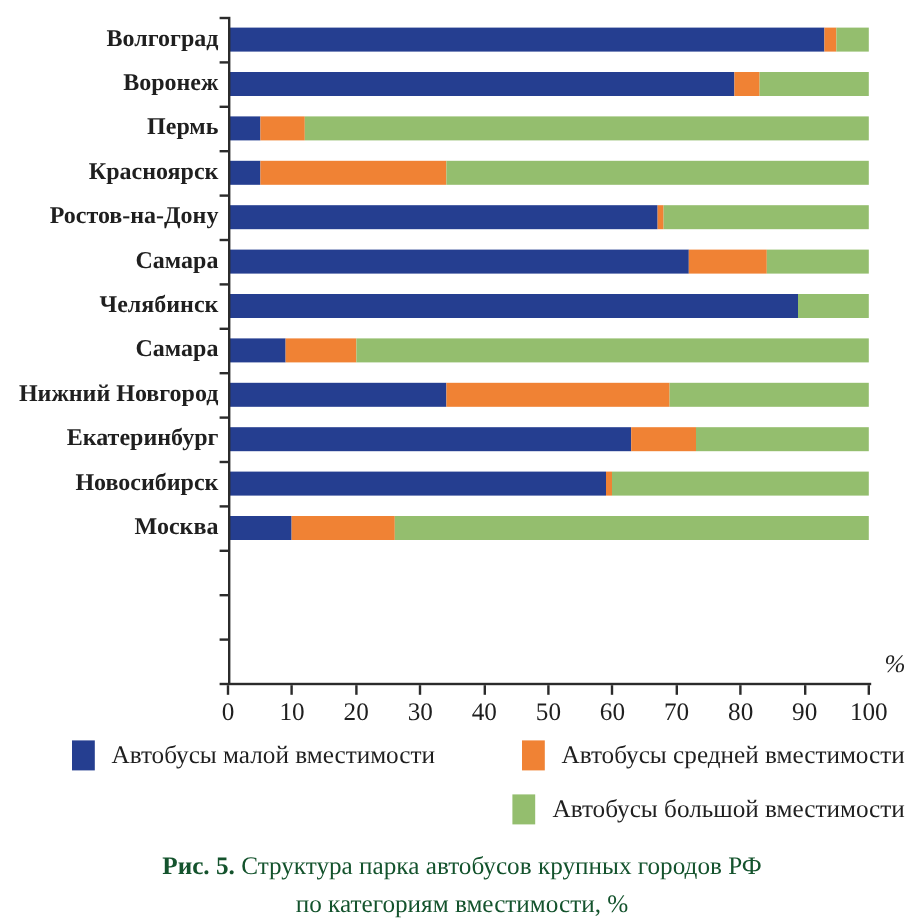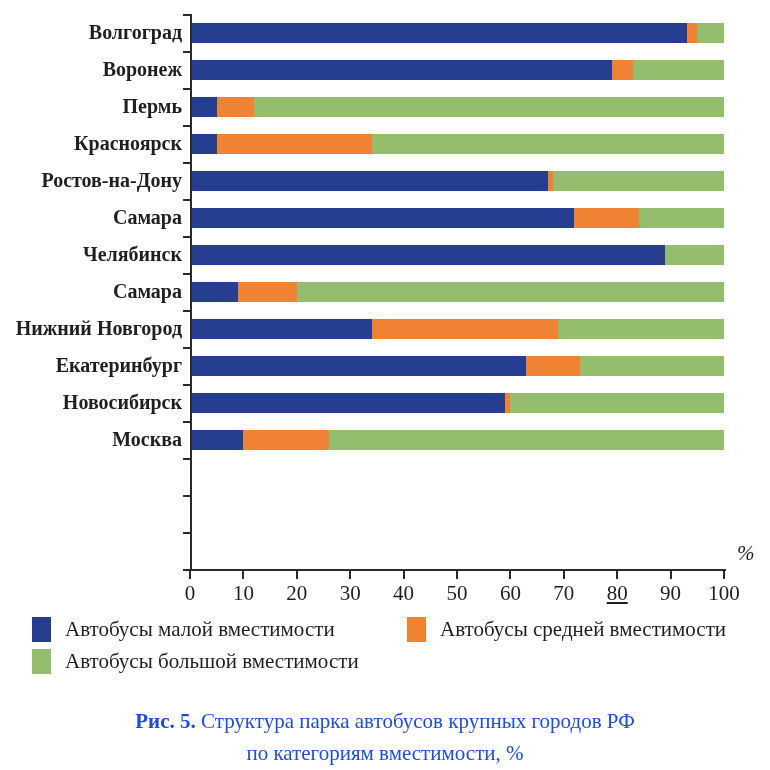--- a/index.html
+++ b/index.html
@@ -17,27 +17,27 @@
   .axis-y{position:absolute;left:190px;top:14px;height:556px;width:0;border-left:2px solid #2b2b2b;}
   .axis-x{position:absolute;left:190px;top:569px;width:536px;height:0;border-top:2px solid #2b2b2b;}
   .y-ticks{position:absolute;left:183px;top:14px;width:7px;height:556px;}
   .y-tick{position:absolute;left:0;width:7px;height:0;border-top:2px solid #2b2b2b;}
   .x-ticks{position:absolute;left:190px;top:571px;width:534px;height:40px;}
   .x-tick{position:absolute;top:0;width:2px;height:8px;background:#2b2b2b;transform:translateX(-1px);}
   .x-tick-label{position:absolute;top:10px;transform:translateX(-50%);font-size:21px;color:#1f1f1f;}
   .unit-label{position:absolute;left:737px;top:541px;font-size:21px;font-style:italic;color:#1f1f1f;}
   
   .legend{position:absolute;left:32px;top:617px;width:722px;font-size:21px;}
-  .legend-row{display:flex;align-items:center;}
-  .legend-row + .legend-row{margin-top:7px;}
+  .legend-row{display:flex;align-items:center;justify-content:flex-end;}
+  .legend-row + .legend-row{margin-top:20px;}
   .legend-item{display:flex;align-items:center;}
   .legend-item.first{width:375px;}
   .swatch{width:19px;height:25px;margin-right:14px;flex:0 0 auto;}
   
-  .caption{position:absolute;left:0;top:706px;width:770px;text-align:center;font-size:21px;line-height:1.5;color:#1d4ed8;}
+  .caption{position:absolute;left:0;top:706px;width:770px;text-align:center;font-size:21px;line-height:1.5;color:#14532d;}
   .caption b{font-weight:bold;}
 </style>
 </head>
 <body>
 
 <div class="figure">
 
   <div class="rows">
       <div class="row">
         <div class="row-label">Волгоград</div>
@@ -167,21 +167,21 @@
       <div class="x-tick-label" style="left: 30%;">30</div>
       <div class="x-tick" style="left: 40%;"></div>
       <div class="x-tick-label" style="left: 40%;">40</div>
       <div class="x-tick" style="left: 50%;"></div>
       <div class="x-tick-label" style="left: 50%;">50</div>
       <div class="x-tick" style="left: 60%;"></div>
       <div class="x-tick-label" style="left: 60%;">60</div>
       <div class="x-tick" style="left: 70%;"></div>
       <div class="x-tick-label" style="left: 70%;">70</div>
       <div class="x-tick" style="left: 80%;"></div>
-      <div class="x-tick-label" style="left: 80%; text-decoration: underline;">80</div>
+      <div class="x-tick-label" style="left: 80%;">80</div>
       <div class="x-tick" style="left: 90%;"></div>
       <div class="x-tick-label" style="left: 90%;">90</div>
       <div class="x-tick" style="left: 100%;"></div>
       <div class="x-tick-label" style="left: 100%;">100</div>
     </div>
 
   <div class="unit-label">%</div>
 
   <div class="legend">
     <div class="legend-row">

